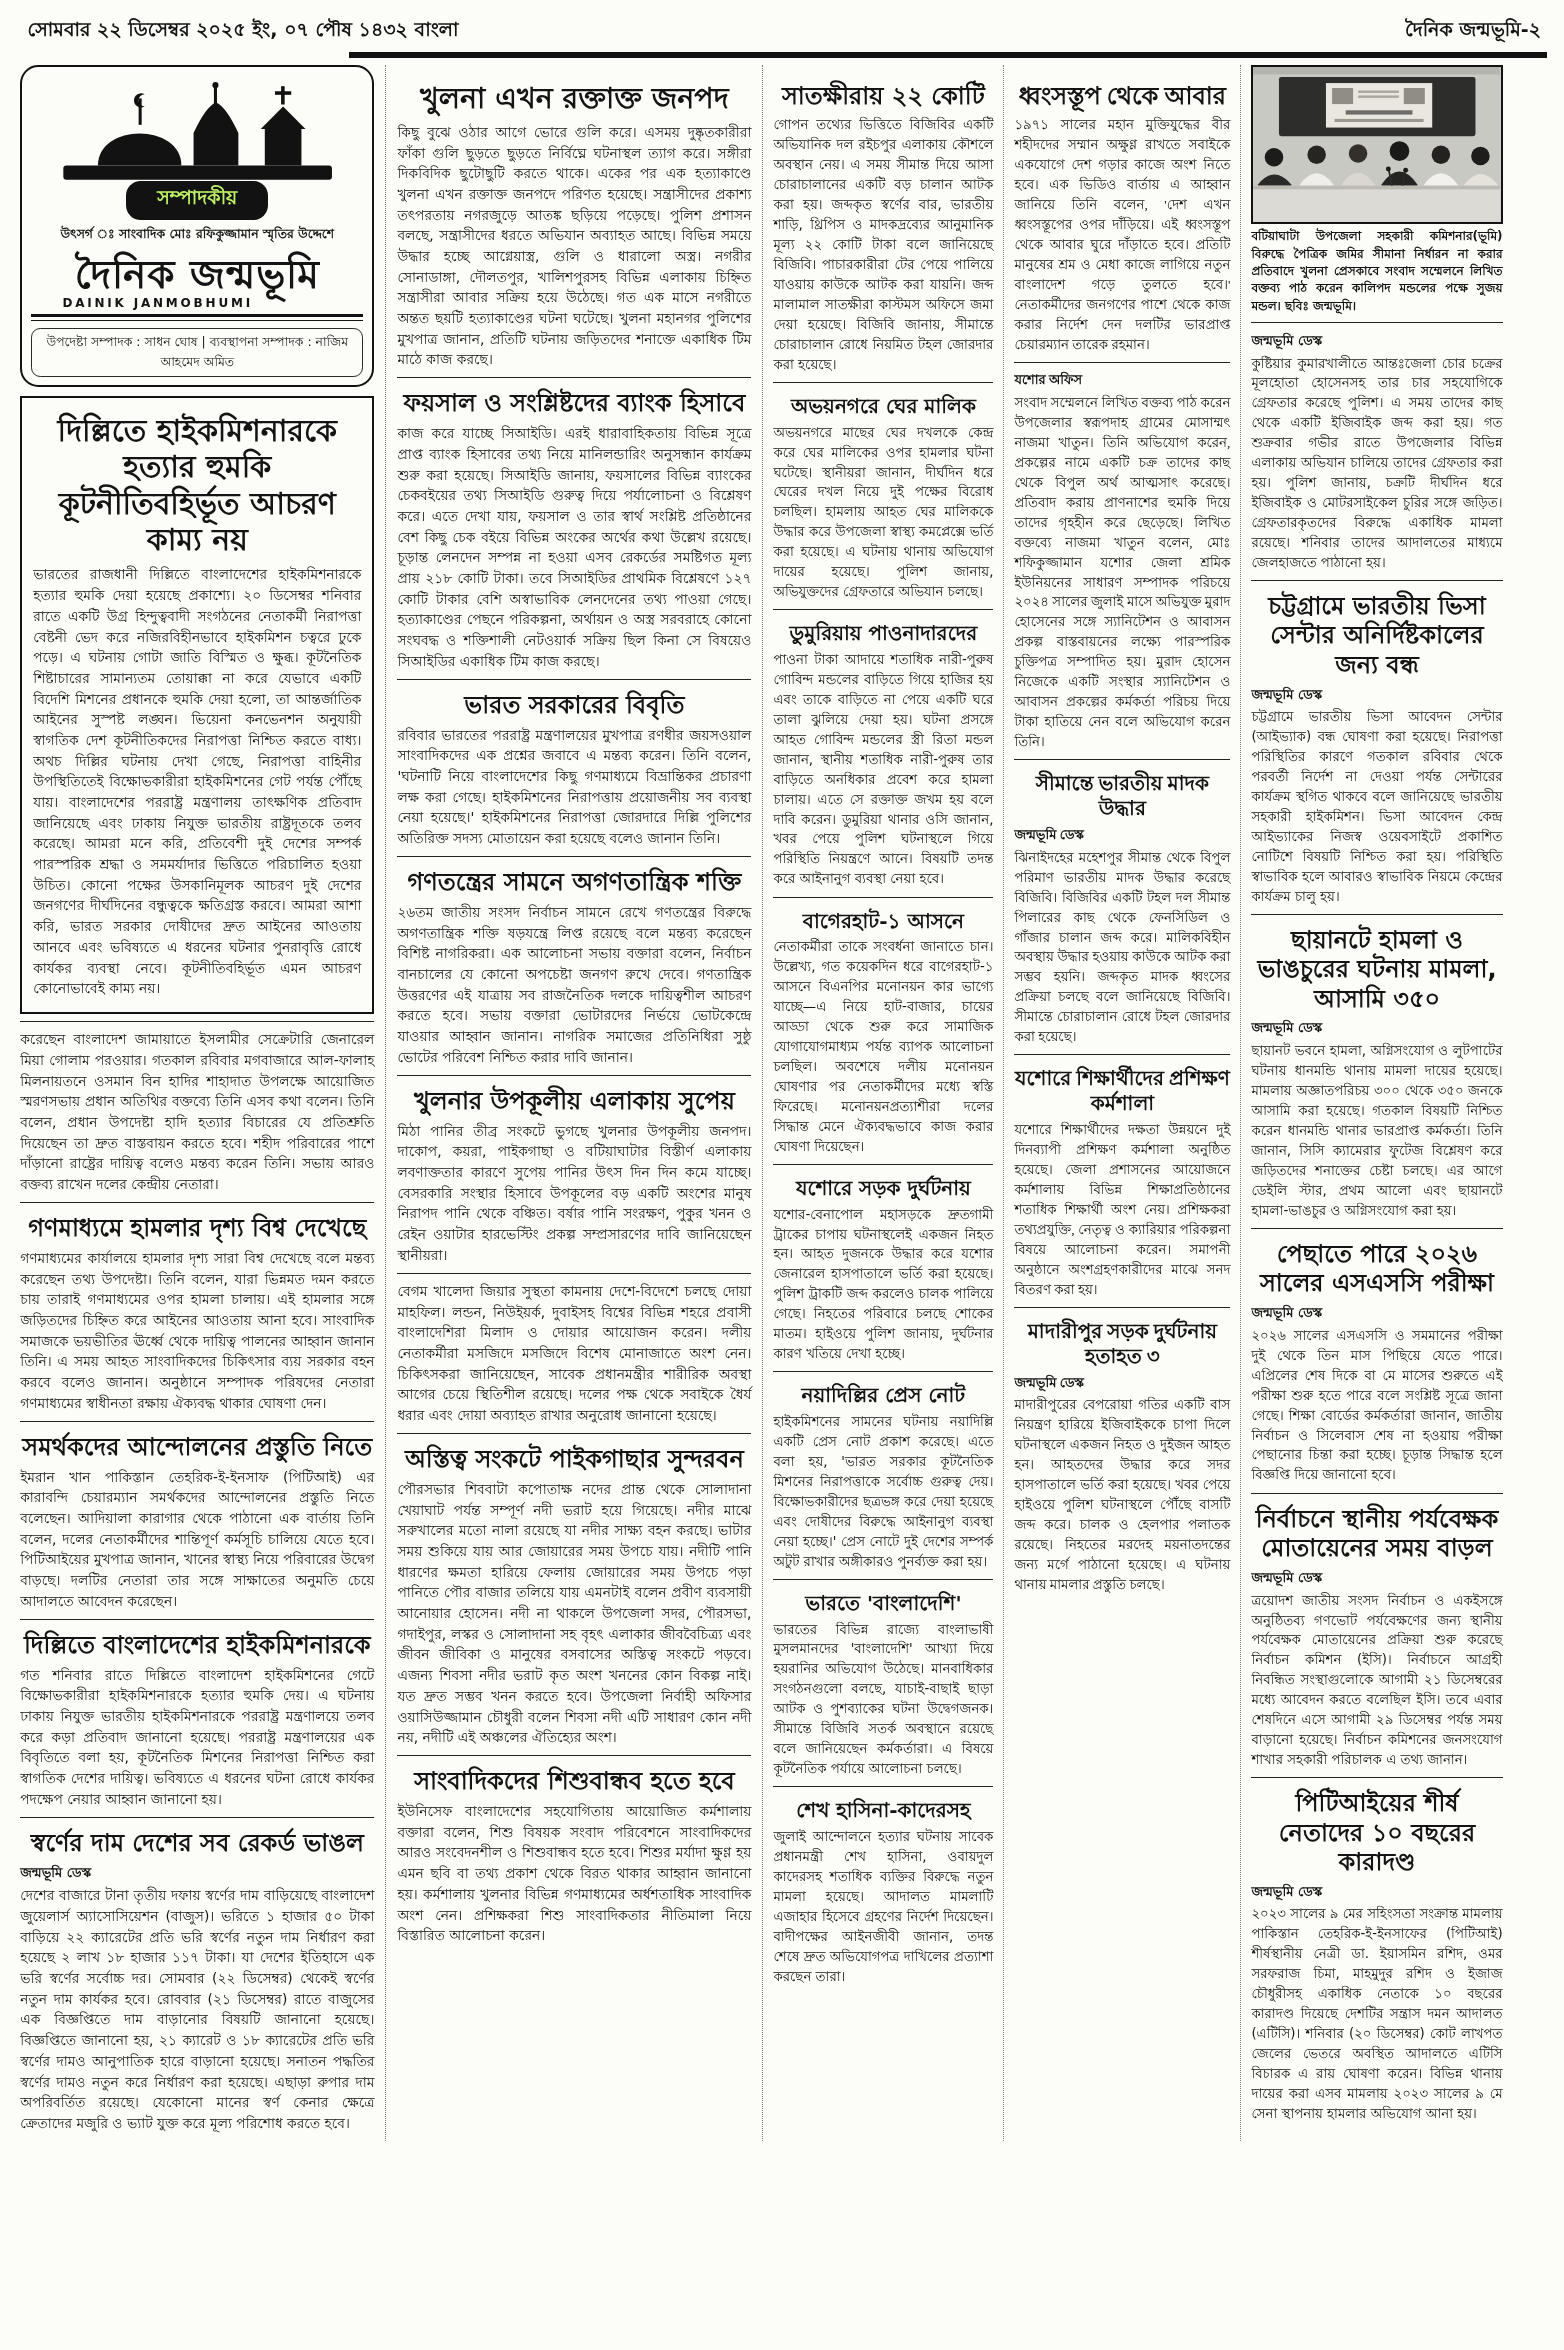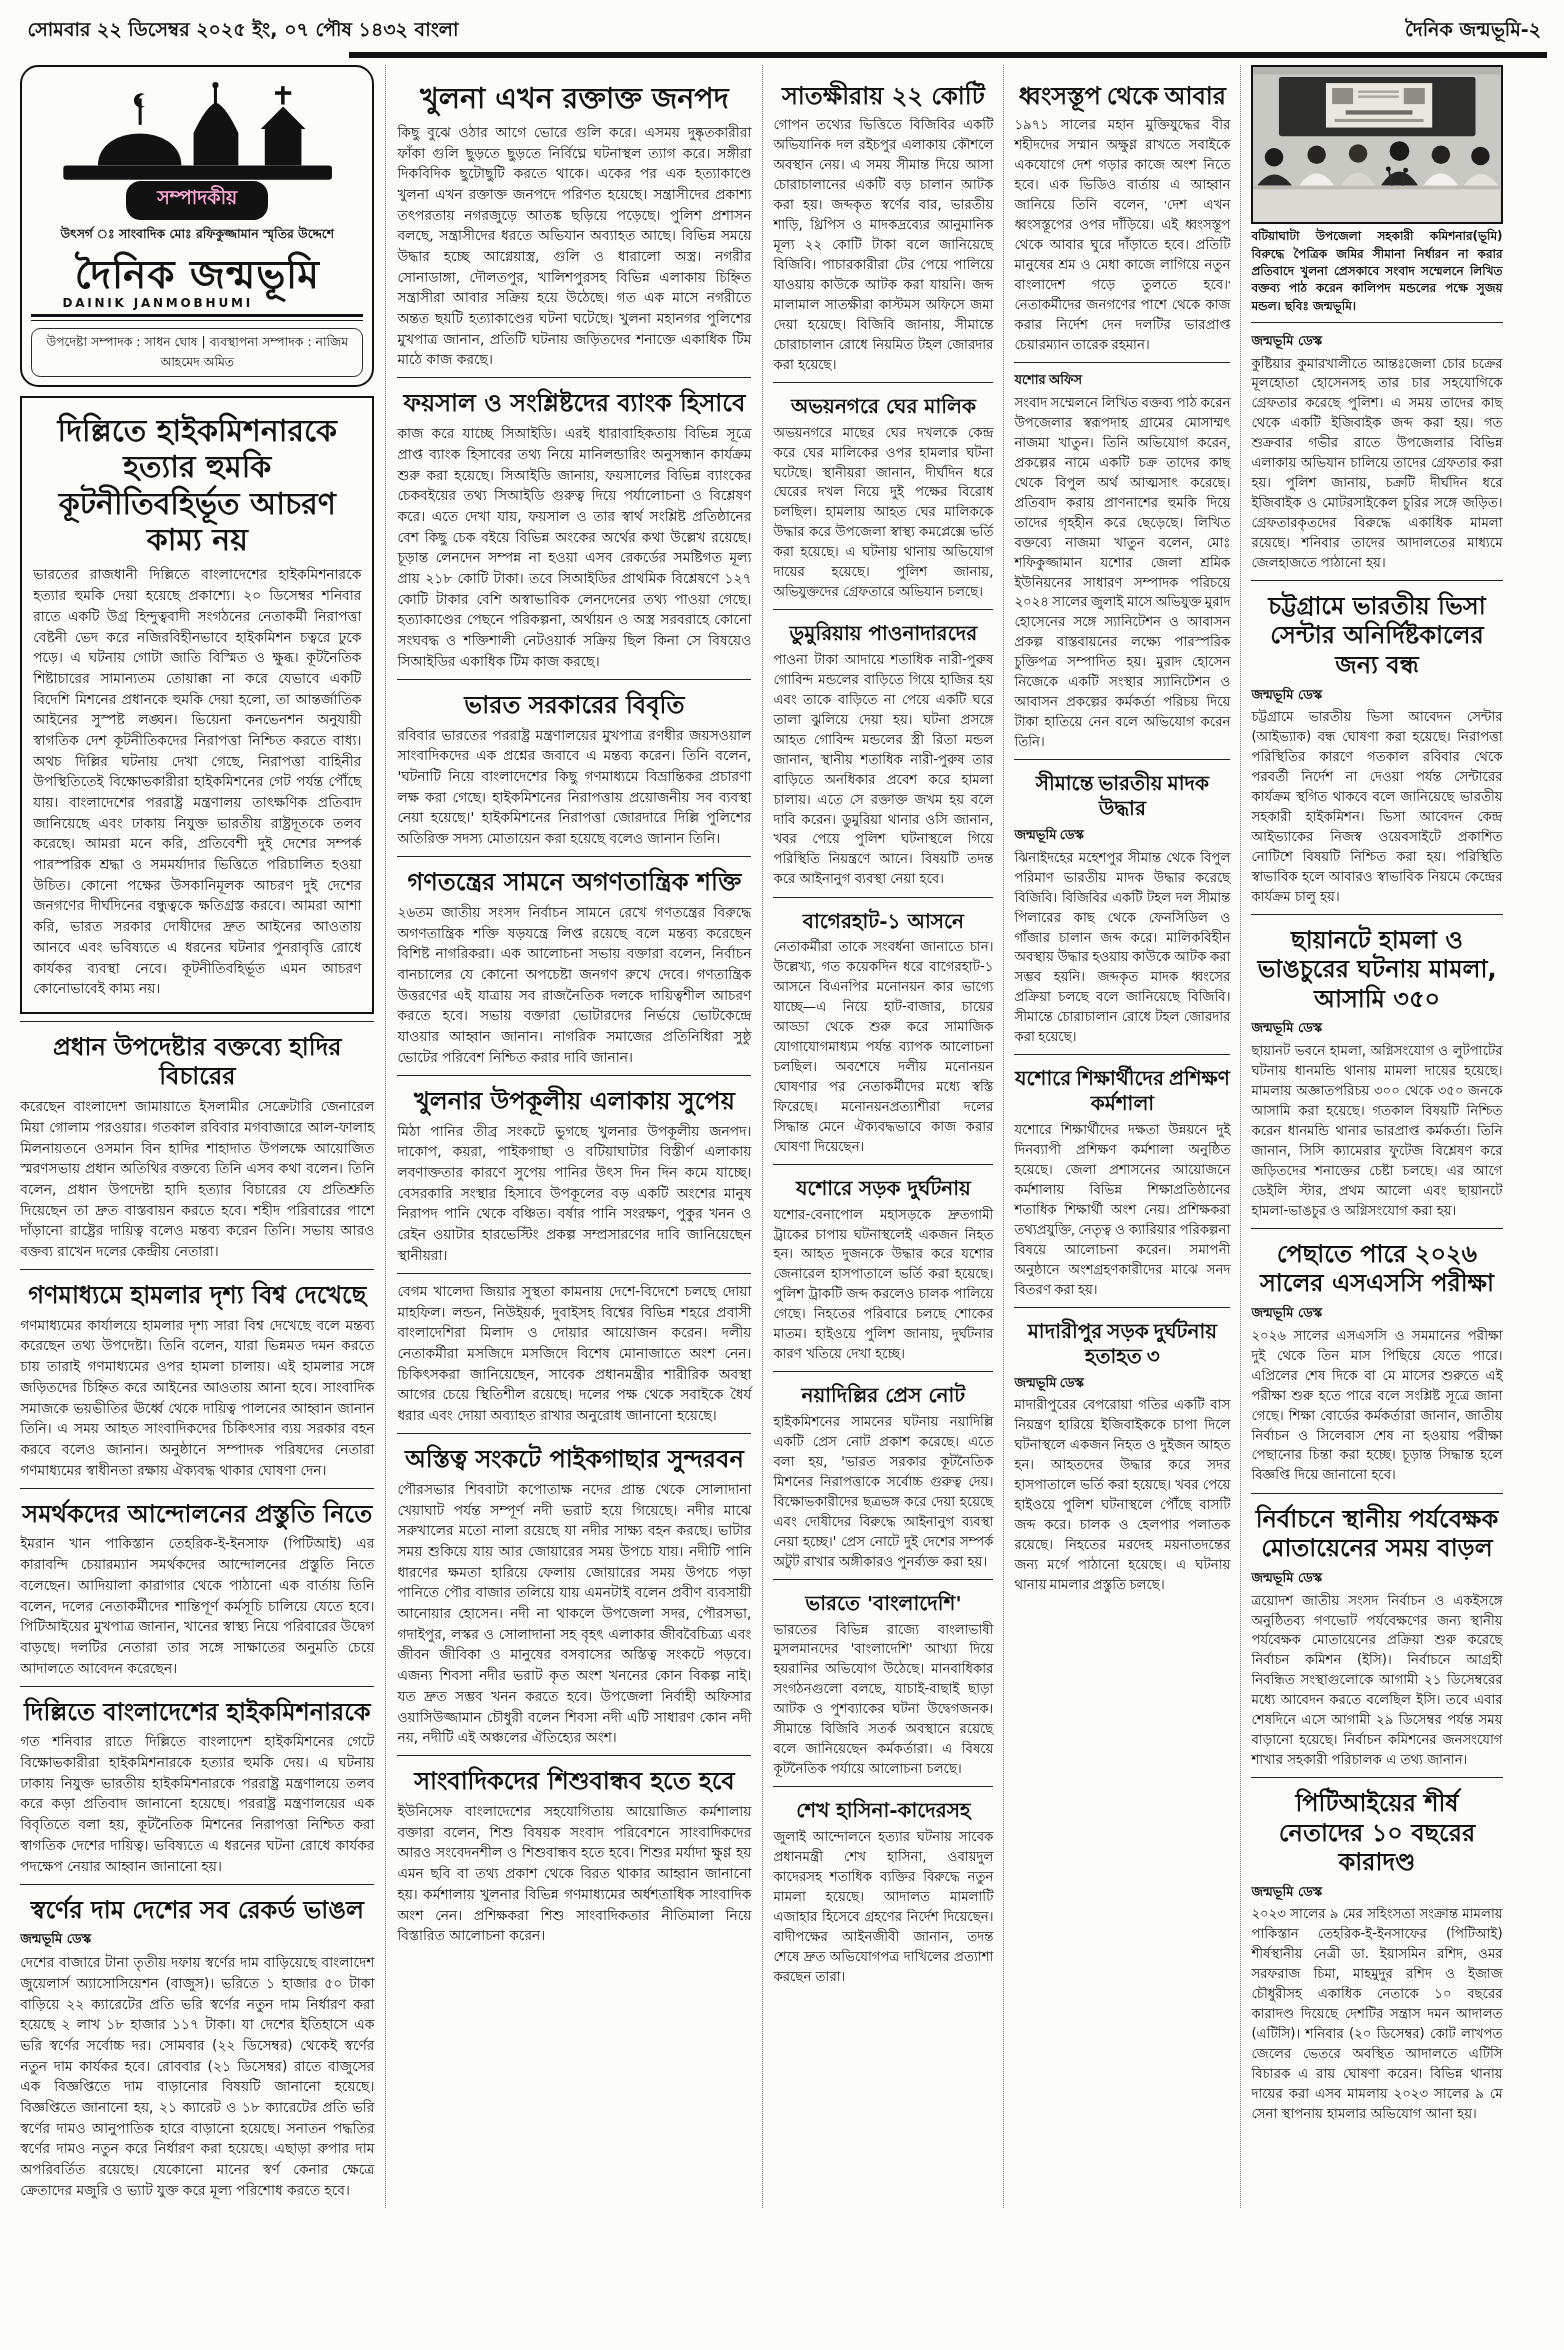--- a/index.html
+++ b/index.html
@@ -19,21 +19,21 @@
   .strip + .strip { border-left:1.8px dotted #777; }
   .s-left  { width:367px; padding:0 11px 0 1.8px; }
   .s-mid   { width:377px; padding:0 11px; }
   .s-c4    { width:241px; padding:0 10px; }
   .s-c5    { width:237px; padding:0 10px;font-family:Liberation Serif, serif; }
   .s-right { width:264px; padding:0 1.8px 0 10px; }
   
   .masthead { border:2.8px solid #121212; border-radius:18.4px; padding:9.2px 9.2px 7.3px;
               text-align:center; }
   .skyline { display:block; width:92%; margin:0 auto; }
-  .sec-pill { display:inline-block; background:#121212; color:#f9a8d4; font-weight:bold;
+  .sec-pill { display:inline-block; background:#121212; color:#bef264; font-weight:bold;
               font-size:19px; padding:1.8px 31px 4.6px; border-radius:14.7px; margin-top:-13px; }
   .dedication { font-size:12.4px; font-weight:bold; margin-top:5.5px; }
   .logo-bn { font-size:39px; font-weight:900; letter-spacing:0.9px; line-height:1.05; margin-top:10px; }
   .logo-en { font-size:12px; font-weight:bold; letter-spacing:2.8px; text-align:left; padding-left:31px; }
   .dbl-rule { border-top:3.7px solid #121212; border-bottom:1.4px solid #121212; height:2.8px; margin:3.7px 0 7.3px; }
   .editors { border:1.8px solid #2a2a2a; border-radius:9.2px; font-size:12.4px; padding:3.7px 5.5px; }
   
   .h-xl { font-size:28.5px; font-weight:bold; text-align:center; line-height:1.22; margin:5.5px 0 5.5px; }
   .h-lg { font-size:24px; font-weight:bold; text-align:center; line-height:1.22; margin:5.5px 0 4.6px; }
   .h-md { font-size:20px; font-weight:bold; text-align:center; line-height:1.25; margin:5.5px 0 3.7px; }
@@ -88,21 +88,20 @@
         <div class="dbl-rule"></div>
         <div class="editors">উপদেষ্টা সম্পাদক : সাধন ঘোষ | ব্যবস্থাপনা সম্পাদক : নাজিম আহমেদ অমিত</div>
       </div>
 
       <article class="ed-box">
         <h2 class="h-xl">দিল্লিতে হাইকমিশনারকে হত্যার হুমকি কূটনীতিবহির্ভূত আচরণ কাম্য নয়</h2>
         <p class="body">ভারতের রাজধানী দিল্লিতে বাংলাদেশের হাইকমিশনারকে হত্যার হুমকি দেয়া হয়েছে প্রকাশ্যে। ২০ ডিসেম্বর শনিবার রাতে একটি উগ্র হিন্দুত্ববাদী সংগঠনের নেতাকর্মী নিরাপত্তা বেষ্টনী ভেদ করে নজিরবিহীনভাবে হাইকমিশন চত্বরে ঢুকে পড়ে। এ ঘটনায় গোটা জাতি বিস্মিত ও ক্ষুব্ধ। কূটনৈতিক শিষ্টাচারের সামান্যতম তোয়াক্কা না করে যেভাবে একটি বিদেশি মিশনের প্রধানকে হুমকি দেয়া হলো, তা আন্তর্জাতিক আইনের সুস্পষ্ট লঙ্ঘন। ভিয়েনা কনভেনশন অনুযায়ী স্বাগতিক দেশ কূটনীতিকদের নিরাপত্তা নিশ্চিত করতে বাধ্য। অথচ দিল্লির ঘটনায় দেখা গেছে, নিরাপত্তা বাহিনীর উপস্থিতিতেই বিক্ষোভকারীরা হাইকমিশনের গেট পর্যন্ত পৌঁছে যায়। বাংলাদেশের পররাষ্ট্র মন্ত্রণালয় তাৎক্ষণিক প্রতিবাদ জানিয়েছে এবং ঢাকায় নিযুক্ত ভারতীয় রাষ্ট্রদূতকে তলব করেছে। আমরা মনে করি, প্রতিবেশী দুই দেশের সম্পর্ক পারস্পরিক শ্রদ্ধা ও সমমর্যাদার ভিত্তিতে পরিচালিত হওয়া উচিত। কোনো পক্ষের উসকানিমূলক আচরণ দুই দেশের জনগণের দীর্ঘদিনের বন্ধুত্বকে ক্ষতিগ্রস্ত করবে। আমরা আশা করি, ভারত সরকার দোষীদের দ্রুত আইনের আওতায় আনবে এবং ভবিষ্যতে এ ধরনের ঘটনার পুনরাবৃত্তি রোধে কার্যকর ব্যবস্থা নেবে। কূটনীতিবহির্ভূত এমন আচরণ কোনোভাবেই কাম্য নয়।</p>
       </article>
 
       <article class="art">
-        <h3 class="h-lg">প্রধান উপদেষ্টার বক্তব্যে হাদির বিচারের</h3>
         <p class="body">করেছেন বাংলাদেশ জামায়াতে ইসলামীর সেক্রেটারি জেনারেল মিয়া গোলাম পরওয়ার। গতকাল রবিবার মগবাজারে আল-ফালাহ মিলনায়তনে ওসমান বিন হাদির শাহাদাত উপলক্ষে আয়োজিত স্মরণসভায় প্রধান অতিথির বক্তব্যে তিনি এসব কথা বলেন। তিনি বলেন, প্রধান উপদেষ্টা হাদি হত্যার বিচারের যে প্রতিশ্রুতি দিয়েছেন তা দ্রুত বাস্তবায়ন করতে হবে। শহীদ পরিবারের পাশে দাঁড়ানো রাষ্ট্রের দায়িত্ব বলেও মন্তব্য করেন তিনি। সভায় আরও বক্তব্য রাখেন দলের কেন্দ্রীয় নেতারা।</p>
       </article>
 
       <article class="art">
         <h3 class="h-lg">গণমাধ্যমে হামলার দৃশ্য বিশ্ব দেখেছে</h3>
         <p class="body">গণমাধ্যমের কার্যালয়ে হামলার দৃশ্য সারা বিশ্ব দেখেছে বলে মন্তব্য করেছেন তথ্য উপদেষ্টা। তিনি বলেন, যারা ভিন্নমত দমন করতে চায় তারাই গণমাধ্যমের ওপর হামলা চালায়। এই হামলার সঙ্গে জড়িতদের চিহ্নিত করে আইনের আওতায় আনা হবে। সাংবাদিক সমাজকে ভয়ভীতির ঊর্ধ্বে থেকে দায়িত্ব পালনের আহ্বান জানান তিনি। এ সময় আহত সাংবাদিকদের চিকিৎসার ব্যয় সরকার বহন করবে বলেও জানান। অনুষ্ঠানে সম্পাদক পরিষদের নেতারা গণমাধ্যমের স্বাধীনতা রক্ষায় ঐক্যবদ্ধ থাকার ঘোষণা দেন।</p>
       </article>
 
       <article class="art">
         <h3 class="h-lg">সমর্থকদের আন্দোলনের প্রস্তুতি নিতে</h3>

